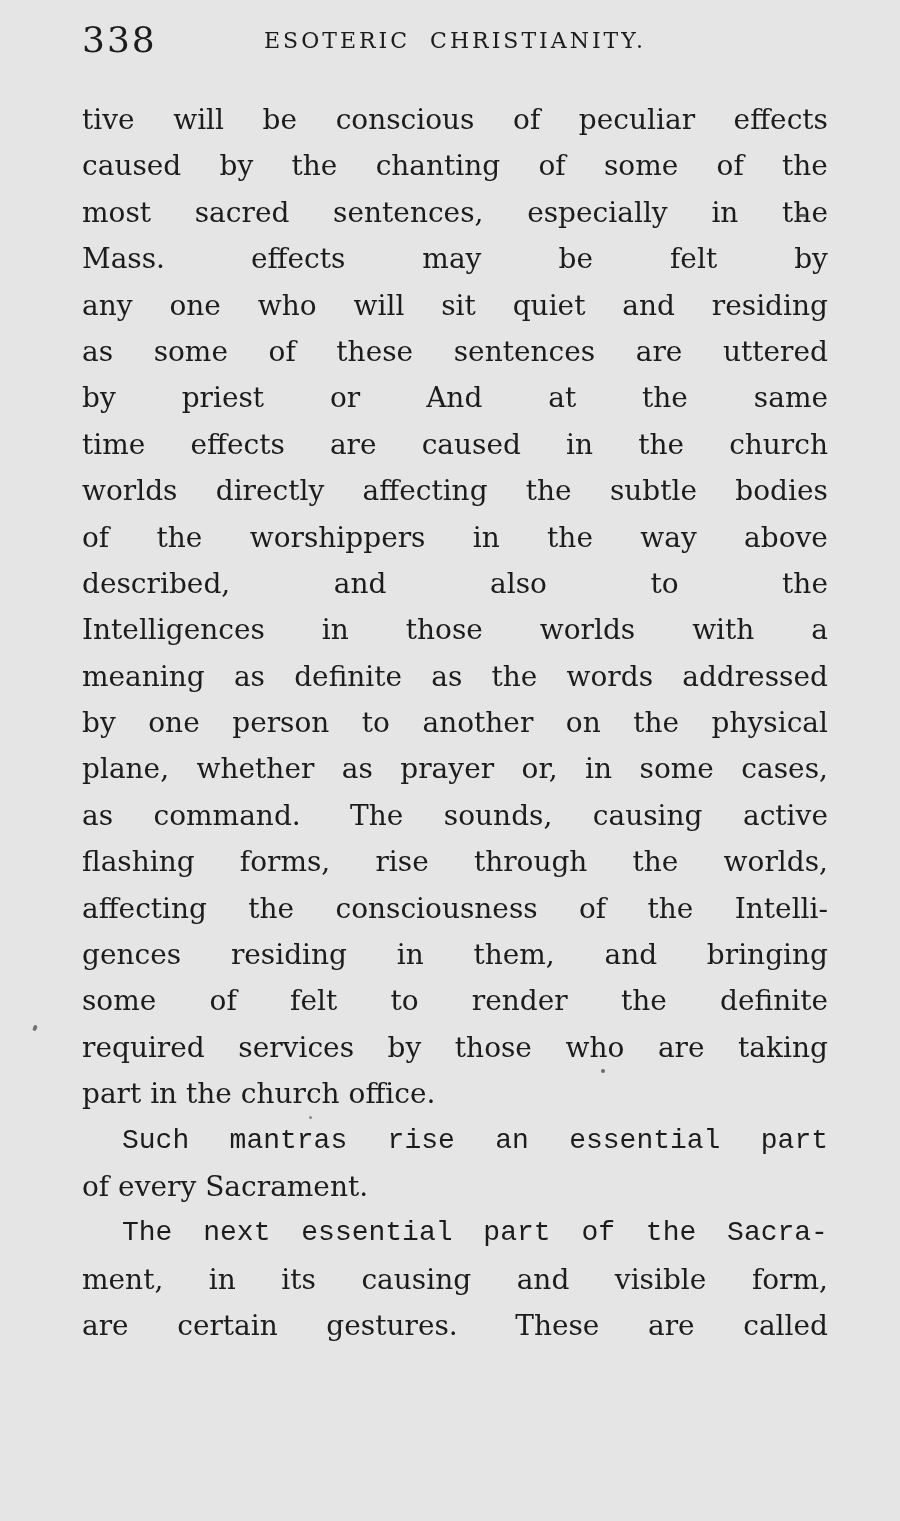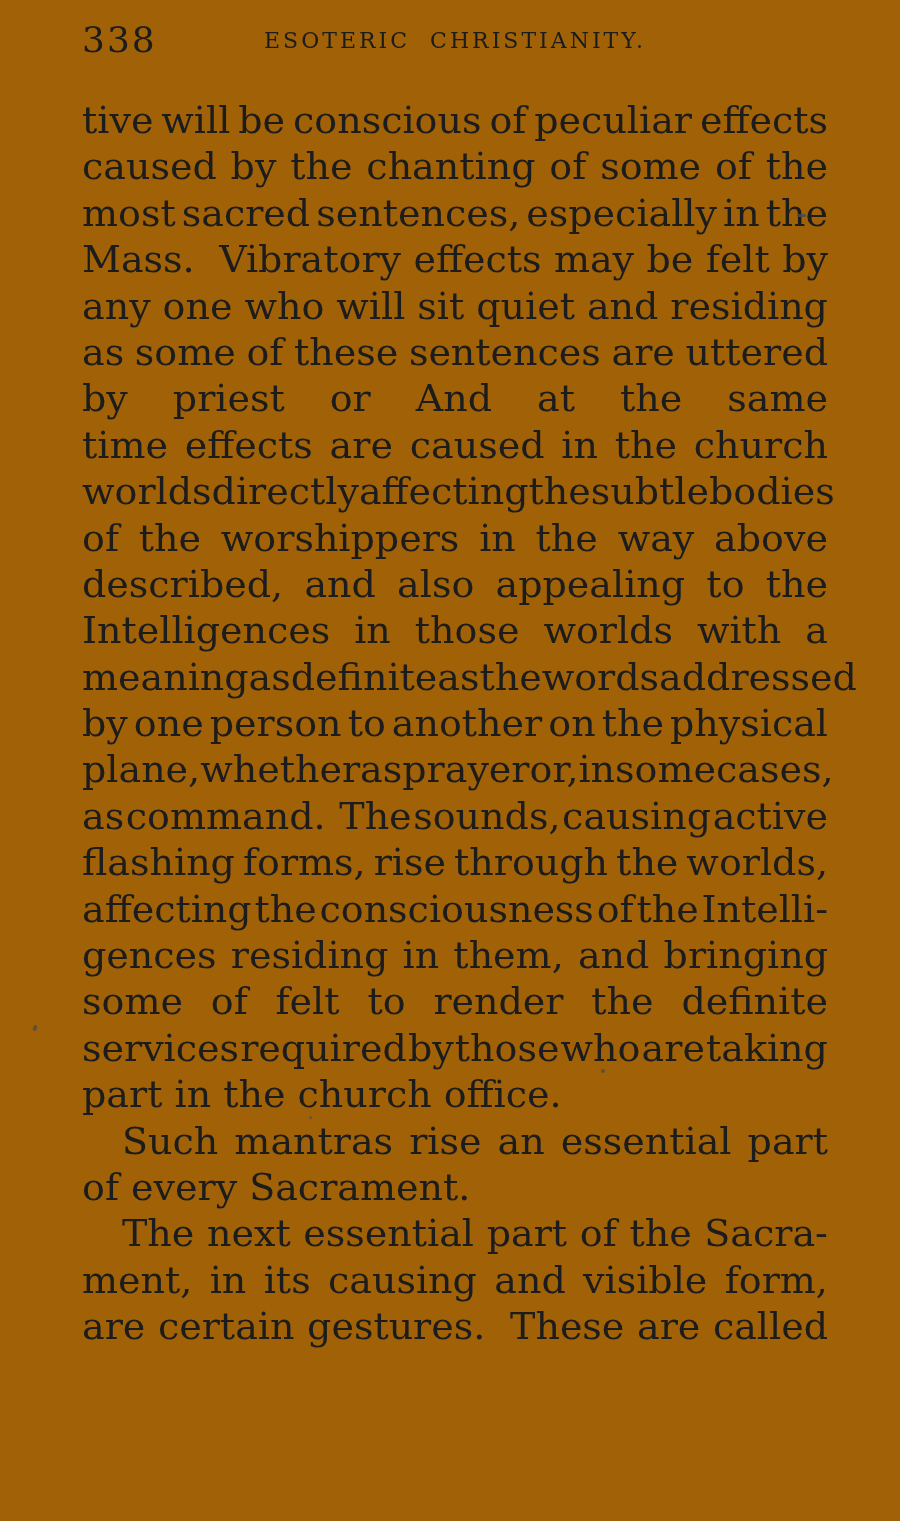--- a/index.html
+++ b/index.html
@@ -4,21 +4,21 @@
 <style>
   html, body {
     margin: 0;
     padding: 0;
     background: #ffffff;
   }
   .scan-page {
     position: relative;
     width: 900px;
     height: 1521px;
-    background: #a16207;
+    background: #e5e5e5;
     color: #1c1c1c;
     font-family: "DejaVu Serif", "Liberation Serif", serif;
     overflow: hidden;
   }
   
   .page-header {
     position: absolute;
     left: 82px;
     top: 18px;
     width: 746px;
@@ -42,34 +42,35 @@
     line-height: 32px;
     letter-spacing: 3px;
     word-spacing: 10px;
   }
   
   .page-body {
     position: absolute;
     left: 82px;
     top: 97px;
     width: 746px;
-    font-size: 38px;
+    font-size: 28px;
   }
   .line {
     height: 46.4px;
     line-height: 46.4px;
     white-space: nowrap;
   }
   .line.just {
     display: flex;
     justify-content: space-between;
     align-items: baseline;
   }
   .line.indent {
     padding-left: 40px;
+    font-family: Liberation Mono, monospace;
   }
   
   .speck {
     position: absolute;
     background: #4a4a4a;
   }
   .speck-margin {
     left: 33px;
     top: 1025px;
     width: 4px;
@@ -136,21 +137,20 @@
       <div class="line just">
         <span>most</span>
         <span>sacred</span>
         <span>sentences,</span>
         <span>especially</span>
         <span>in</span>
         <span>the</span>
       </div>
       <div class="line just">
         <span>Mass.&nbsp;</span>
-        <span>Vibratory</span>
         <span>effects</span>
         <span>may</span>
         <span>be</span>
         <span>felt</span>
         <span>by</span>
       </div>
       <div class="line just">
         <span>any</span>
         <span>one</span>
         <span>who</span>
@@ -201,21 +201,20 @@
         <span>worshippers</span>
         <span>in</span>
         <span>the</span>
         <span>way</span>
         <span>above</span>
       </div>
       <div class="line just">
         <span>described,</span>
         <span>and</span>
         <span>also</span>
-        <span>appealing</span>
         <span>to</span>
         <span>the</span>
       </div>
       <div class="line just">
         <span>Intelligences</span>
         <span>in</span>
         <span>those</span>
         <span>worlds</span>
         <span>with</span>
         <span>a</span>
@@ -284,22 +283,22 @@
       <div class="line just">
         <span>some</span>
         <span>of</span>
         <span>felt</span>
         <span>to</span>
         <span>render</span>
         <span>the</span>
         <span>definite</span>
       </div>
       <div class="line just">
+        <span>required</span>
         <span>services</span>
-        <span>required</span>
         <span>by</span>
         <span>those</span>
         <span>who</span>
         <span>are</span>
         <span>taking</span>
       </div>
       <div class="line">part in the church office.</div>
       <div class="line just indent">
         <span>Such</span>
         <span>mantras</span>

